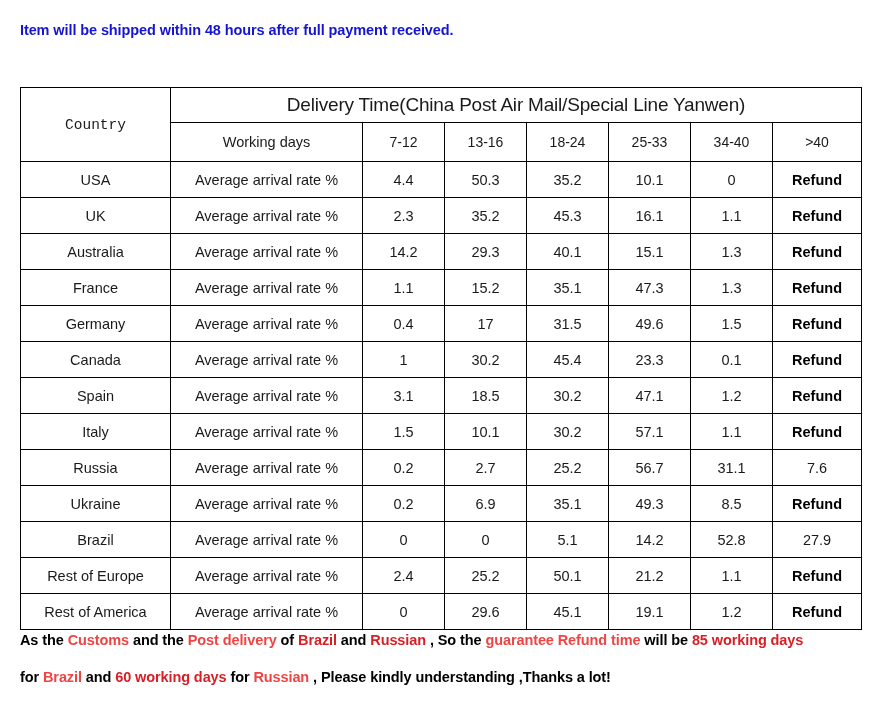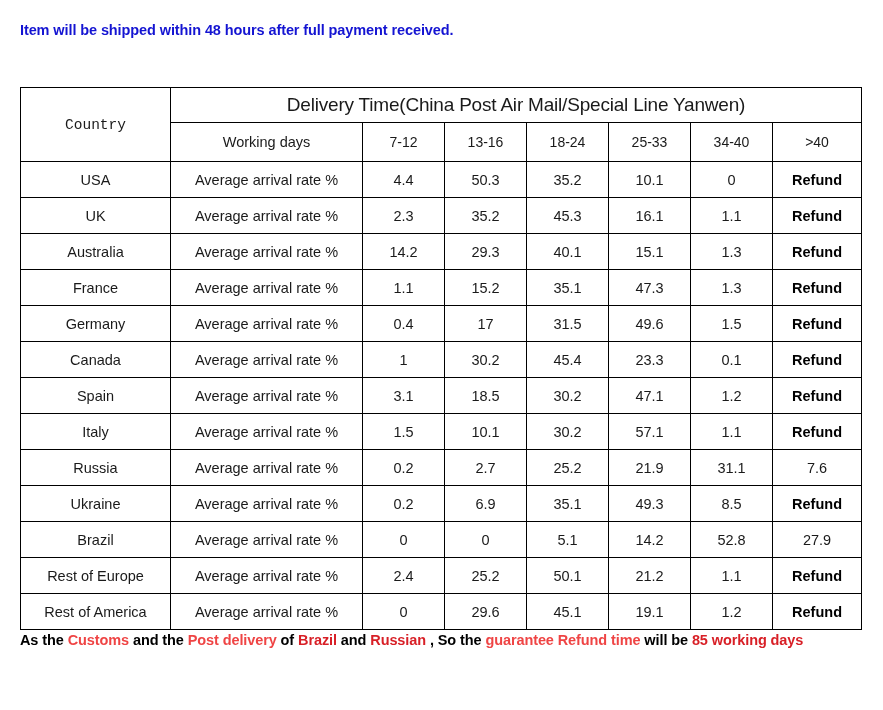--- a/index.html
+++ b/index.html
@@ -230,21 +230,21 @@
           <td class="cell-value">57.1</td>
           <td class="cell-value">1.1</td>
           <td class="cell-value is-refund">Refund</td>
         </tr>
         <tr>
           <td class="cell-country">Russia</td>
           <td class="cell-metric">Average arrival rate %</td>
           <td class="cell-value">0.2</td>
           <td class="cell-value">2.7</td>
           <td class="cell-value">25.2</td>
-          <td class="cell-value">21.9</td>
+          <td class="cell-value">56.7</td>
           <td class="cell-value">31.1</td>
           <td class="cell-value">7.6</td>
         </tr>
         <tr>
           <td class="cell-country">Ukraine</td>
           <td class="cell-metric">Average arrival rate %</td>
           <td class="cell-value">0.2</td>
           <td class="cell-value">6.9</td>
           <td class="cell-value">35.1</td>
           <td class="cell-value">49.3</td>
@@ -279,14 +279,15 @@
           <td class="cell-value">45.1</td>
           <td class="cell-value">19.1</td>
           <td class="cell-value">1.2</td>
           <td class="cell-value is-refund">Refund</td>
         </tr>
       </tbody>
   </table>
 
   <div class="footer-line" id="footer-line-1"><span class="t-black">As the </span><span class="t-blue">Customs</span><span class="t-black"> and the </span><span class="t-blue">Post delivery</span><span class="t-black"> of </span><span class="t-red">Brazil</span><span class="t-black"> and </span><span class="t-red">Russian</span><span class="t-black"> , So the </span><span class="t-blue">guarantee Refund time</span><span class="t-black"> will be </span><span class="t-red">85 working days</span></div>
 
+  <div class="footer-line" id="footer-line-2"><span class="t-black">for </span><span class="t-blue">Brazil</span><span class="t-black"> and </span><span class="t-red">60 working days</span><span class="t-black"> for </span><span class="t-blue">Russian</span><span class="t-black"> , Please kindly understanding ,Thanks a lot!</span></div>
 
 </div>
 
 </body></html>

